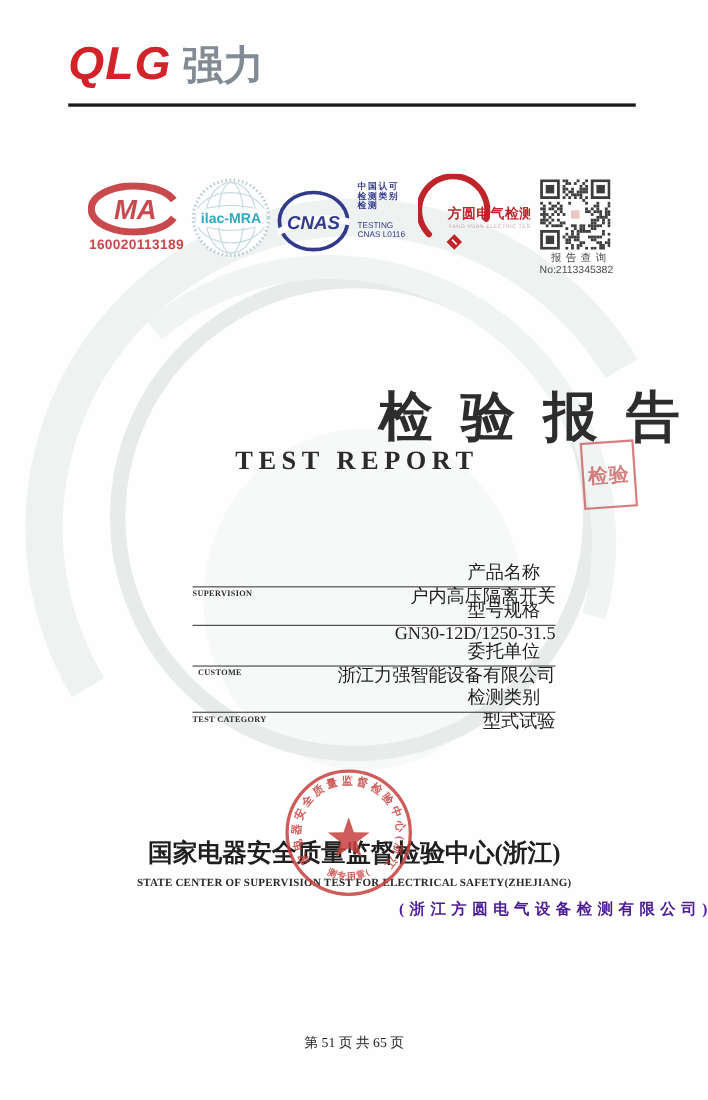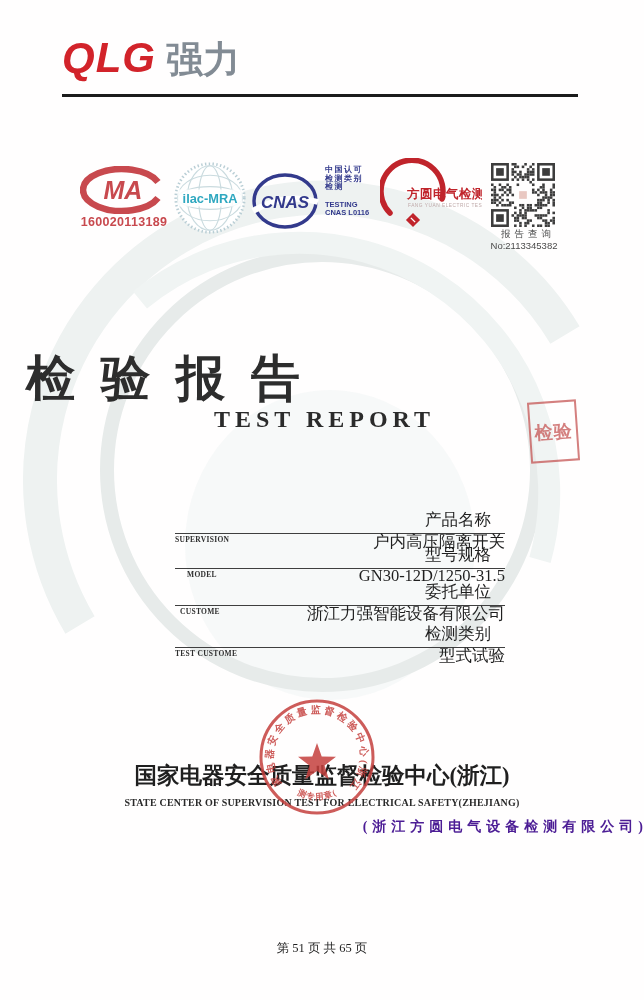--- a/index.html
+++ b/index.html
@@ -13,29 +13,29 @@
         font-family:"Liberation Sans","DejaVu Sans",sans-serif;}
   .logo-en{font-size:42px;font-weight:900;font-style:italic;color:#d2232a;letter-spacing:1px;}
   .logo-cn{font-size:37px;font-weight:900;color:#828b94;margin-left:10px;}
   .rule{left:62px;top:94px;width:516px;height:3px;background:#1b1b1b;z-index:2;}
   
   .mark{z-index:2;}
   .cma-number{left:74px;top:215px;width:100px;text-align:center;font-size:12.5px;font-weight:700;
               color:#c8494e;font-family:"Liberation Sans",sans-serif;letter-spacing:.3px;}
   .cnas-text{left:325px;top:166px;width:70px;color:#333a8c;z-index:2;}
   .cnas-text .cn{font-size:8px;line-height:8.5px;font-weight:700;letter-spacing:1.5px;}
-  .cnas-text .en{font-size:7.5px;line-height:8.5px;font-weight:700;
+  .cnas-text .en{font-size:7.5px;line-height:8.5px;font-weight:400;
                  font-family:"Liberation Sans",sans-serif;}
   .cnas-text .en.first{margin-top:9px;}
   .qr-label{left:483px;top:228px;width:82px;text-align:center;font-size:9.5px;color:#4a4a4a;
             letter-spacing:4px;padding-left:4px;}
   .qr-number{left:483px;top:240px;width:82px;text-align:center;font-size:9.5px;color:#4a4a4a;
              font-family:"Liberation Sans",sans-serif;}
   
-  .title-cn{left:0;top:346px;width:644px;text-align:left;font-size:49px;font-weight:600;
+  .title-cn{left:0;top:346px;width:644px;text-align:right;font-size:49px;font-weight:600;
             color:#2d2d2d;letter-spacing:26px;padding-left:26px;box-sizing:border-box;z-index:2;}
   .title-en{left:0;top:406px;width:644px;text-align:center;font-size:24px;font-weight:700;
             color:#2b2b2b;letter-spacing:5px;padding-left:5px;box-sizing:border-box;z-index:2;}
   .side-stamp{left:529px;top:401px;width:45px;height:57px;border:2.5px solid #c4504f;
               color:#c4504f;display:flex;align-items:center;justify-content:center;
               font-size:18px;font-weight:700;letter-spacing:1px;transform:rotate(-4deg);
               opacity:.72;z-index:2;}
   
   .field{left:175px;width:330px;z-index:2;}
   .field-main{display:flex;align-items:flex-end;border-bottom:1.5px solid #3f3f3f;
@@ -317,35 +317,34 @@
       <span class="flabel">产品名称</span>
       <span class="fvalue">户内高压隔离开关</span>
     </div>
     <div class="fsub">SUPERVISION</div>
   </div>
   <div class="abs field" style="top:544px">
     <div class="field-main">
       <span class="flabel">型号规格</span>
       <span class="fvalue">GN30-12D/1250-31.5</span>
     </div>
-    <div class="fsub" style="padding-left:12px">MODEL</div>
   </div>
   <div class="abs field" style="top:581px">
     <div class="field-main">
       <span class="flabel">委托单位</span>
       <span class="fvalue">浙江力强智能设备有限公司</span>
     </div>
     <div class="fsub" style="padding-left:5px">CUSTOME</div>
   </div>
   <div class="abs field" style="top:623px">
     <div class="field-main">
       <span class="flabel">检测类别</span>
       <span class="fvalue">型式试验</span>
     </div>
-    <div class="fsub">TEST CUSTOME</div>
+    <div class="fsub">TEST CATEGORY</div>
   </div>
 
   <div class="abs org-cn">国家电器安全质量监督检验中心(浙江)</div>
   <div class="abs org-en">STATE CENTER OF SUPERVISION TEST FOR ELECTRICAL SAFETY(ZHEJIANG)</div>
   <div class="abs org-sub">(浙江方圆电气设备检测有限公司)</div>
 
   <svg class="abs round-stamp" width="124" height="124" viewBox="0 0 124 124">
     <defs>
       <path id="stampArc" d="M 28.3 90.3 A 44 44 0 1 1 95.7 90.3"></path>
       <path id="stampBottom" d="M 40 98 A 40 40 0 0 0 84 98"></path>

